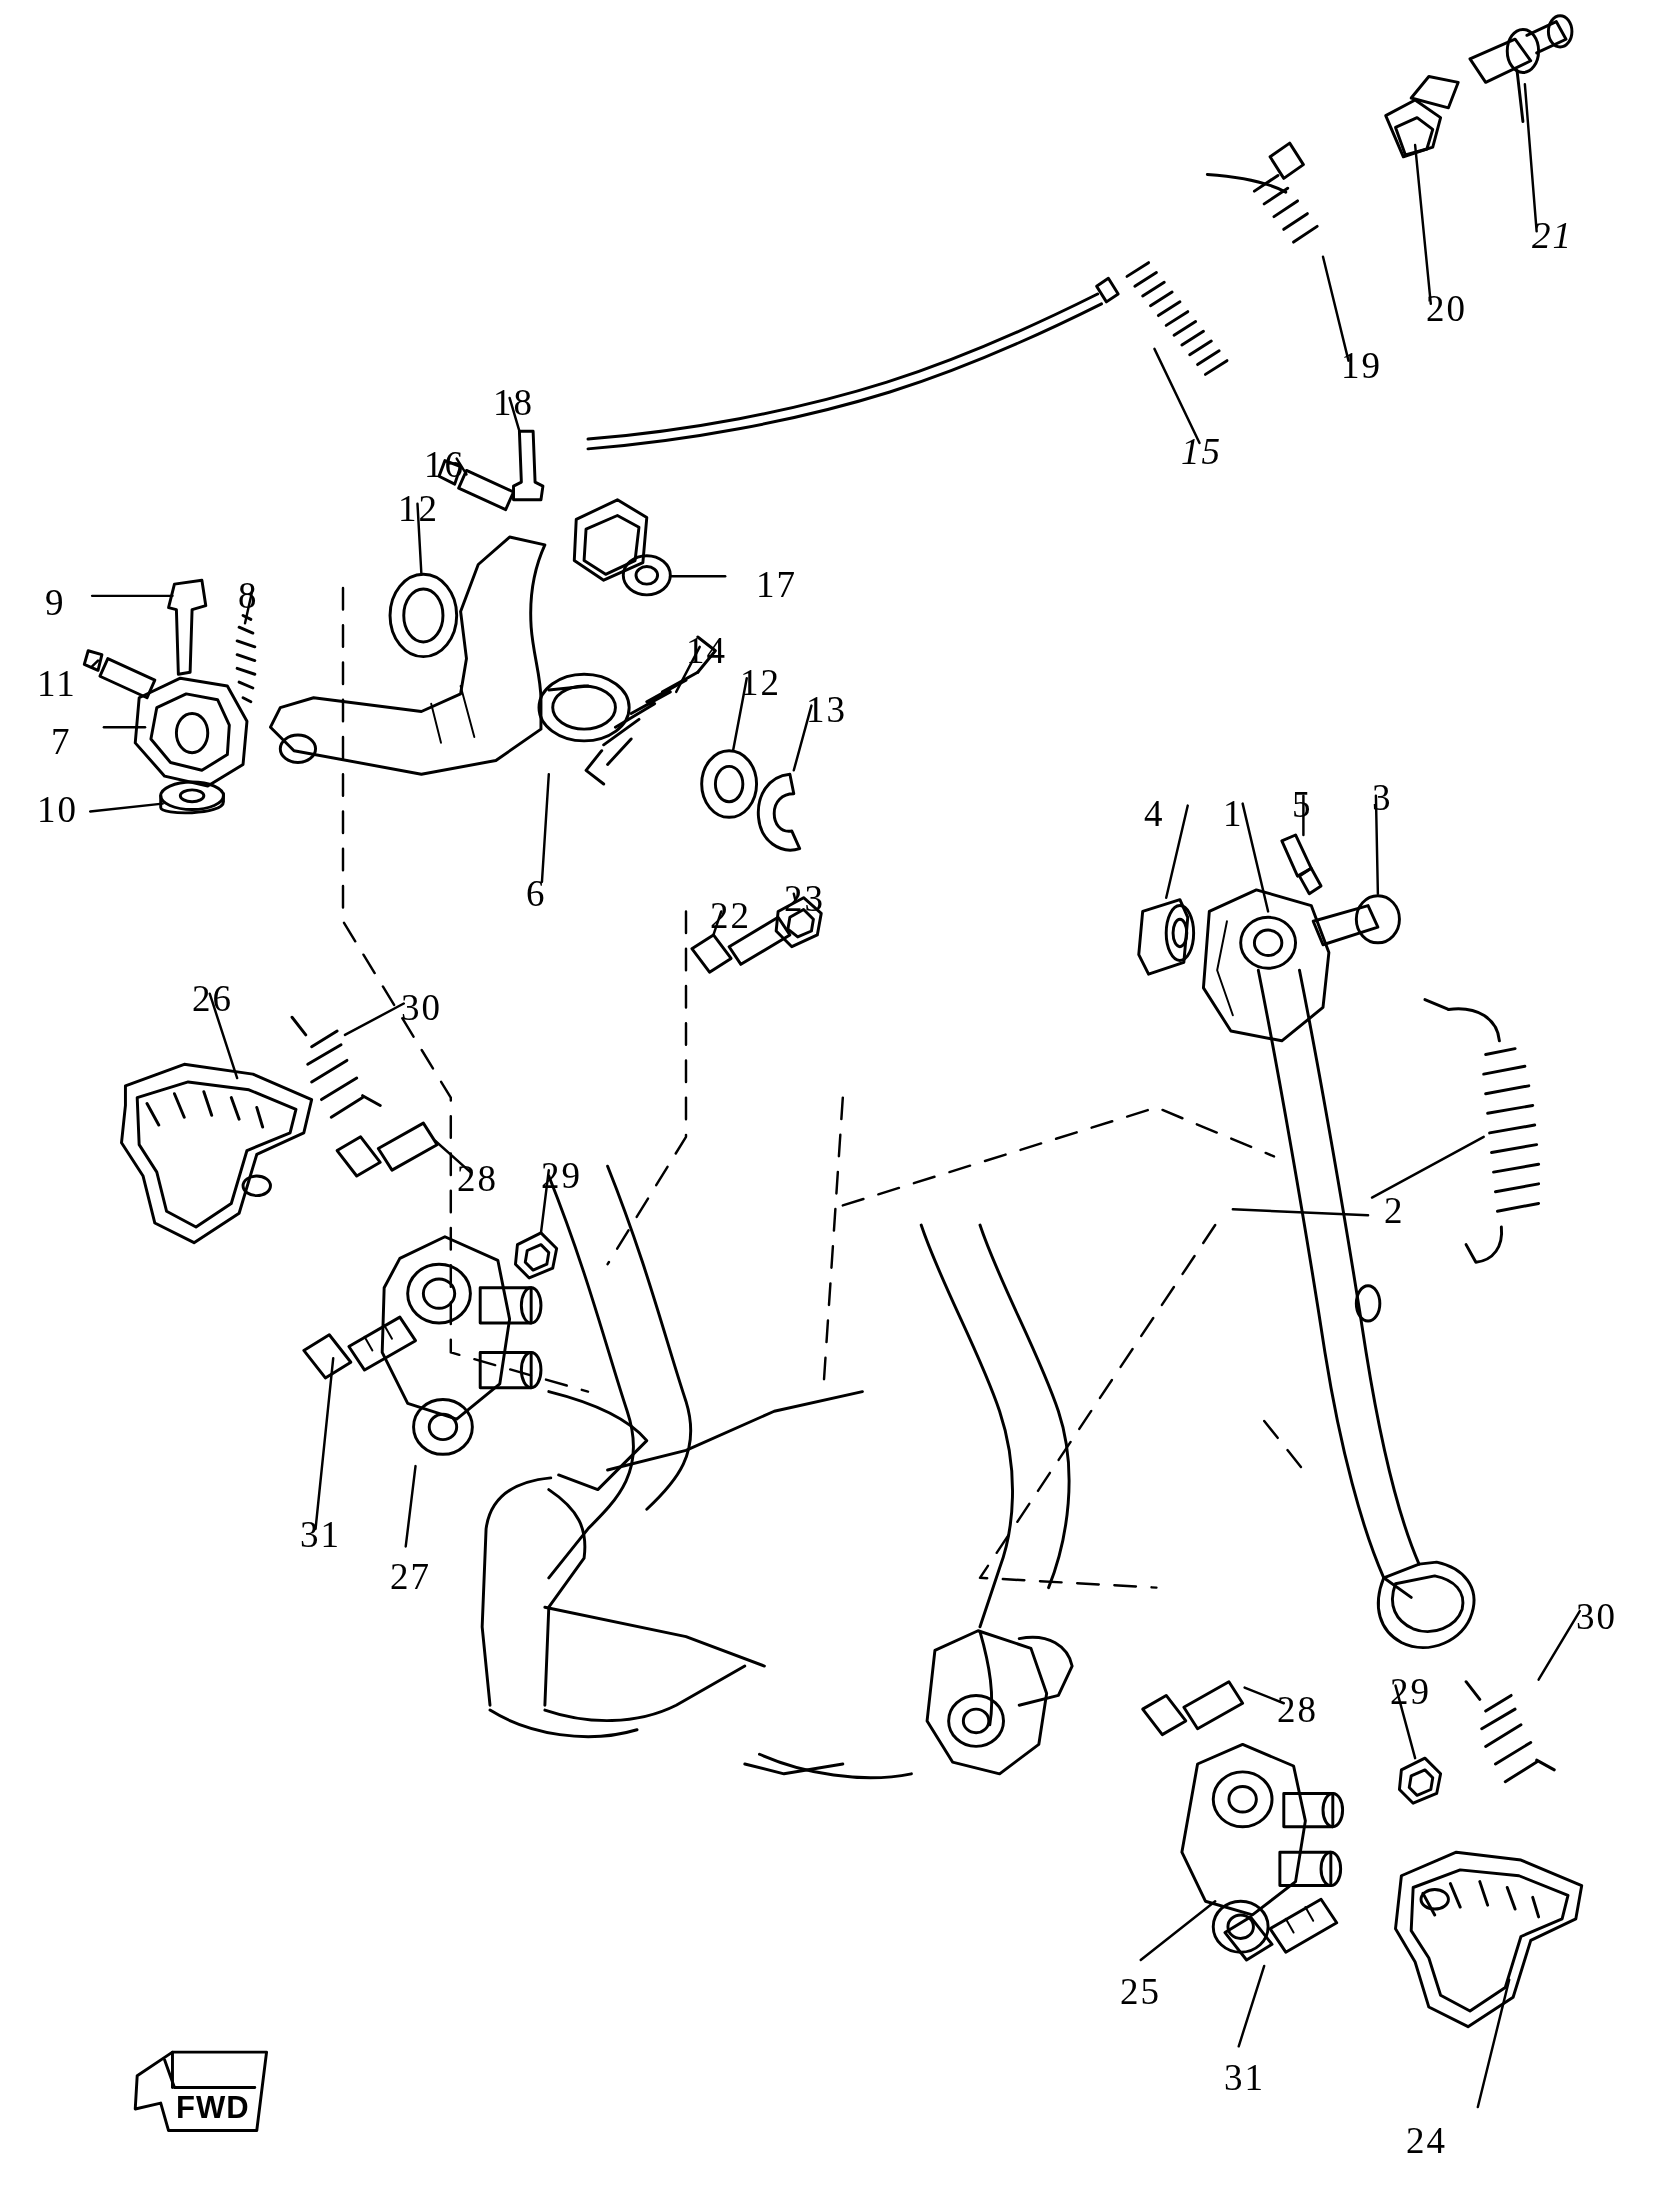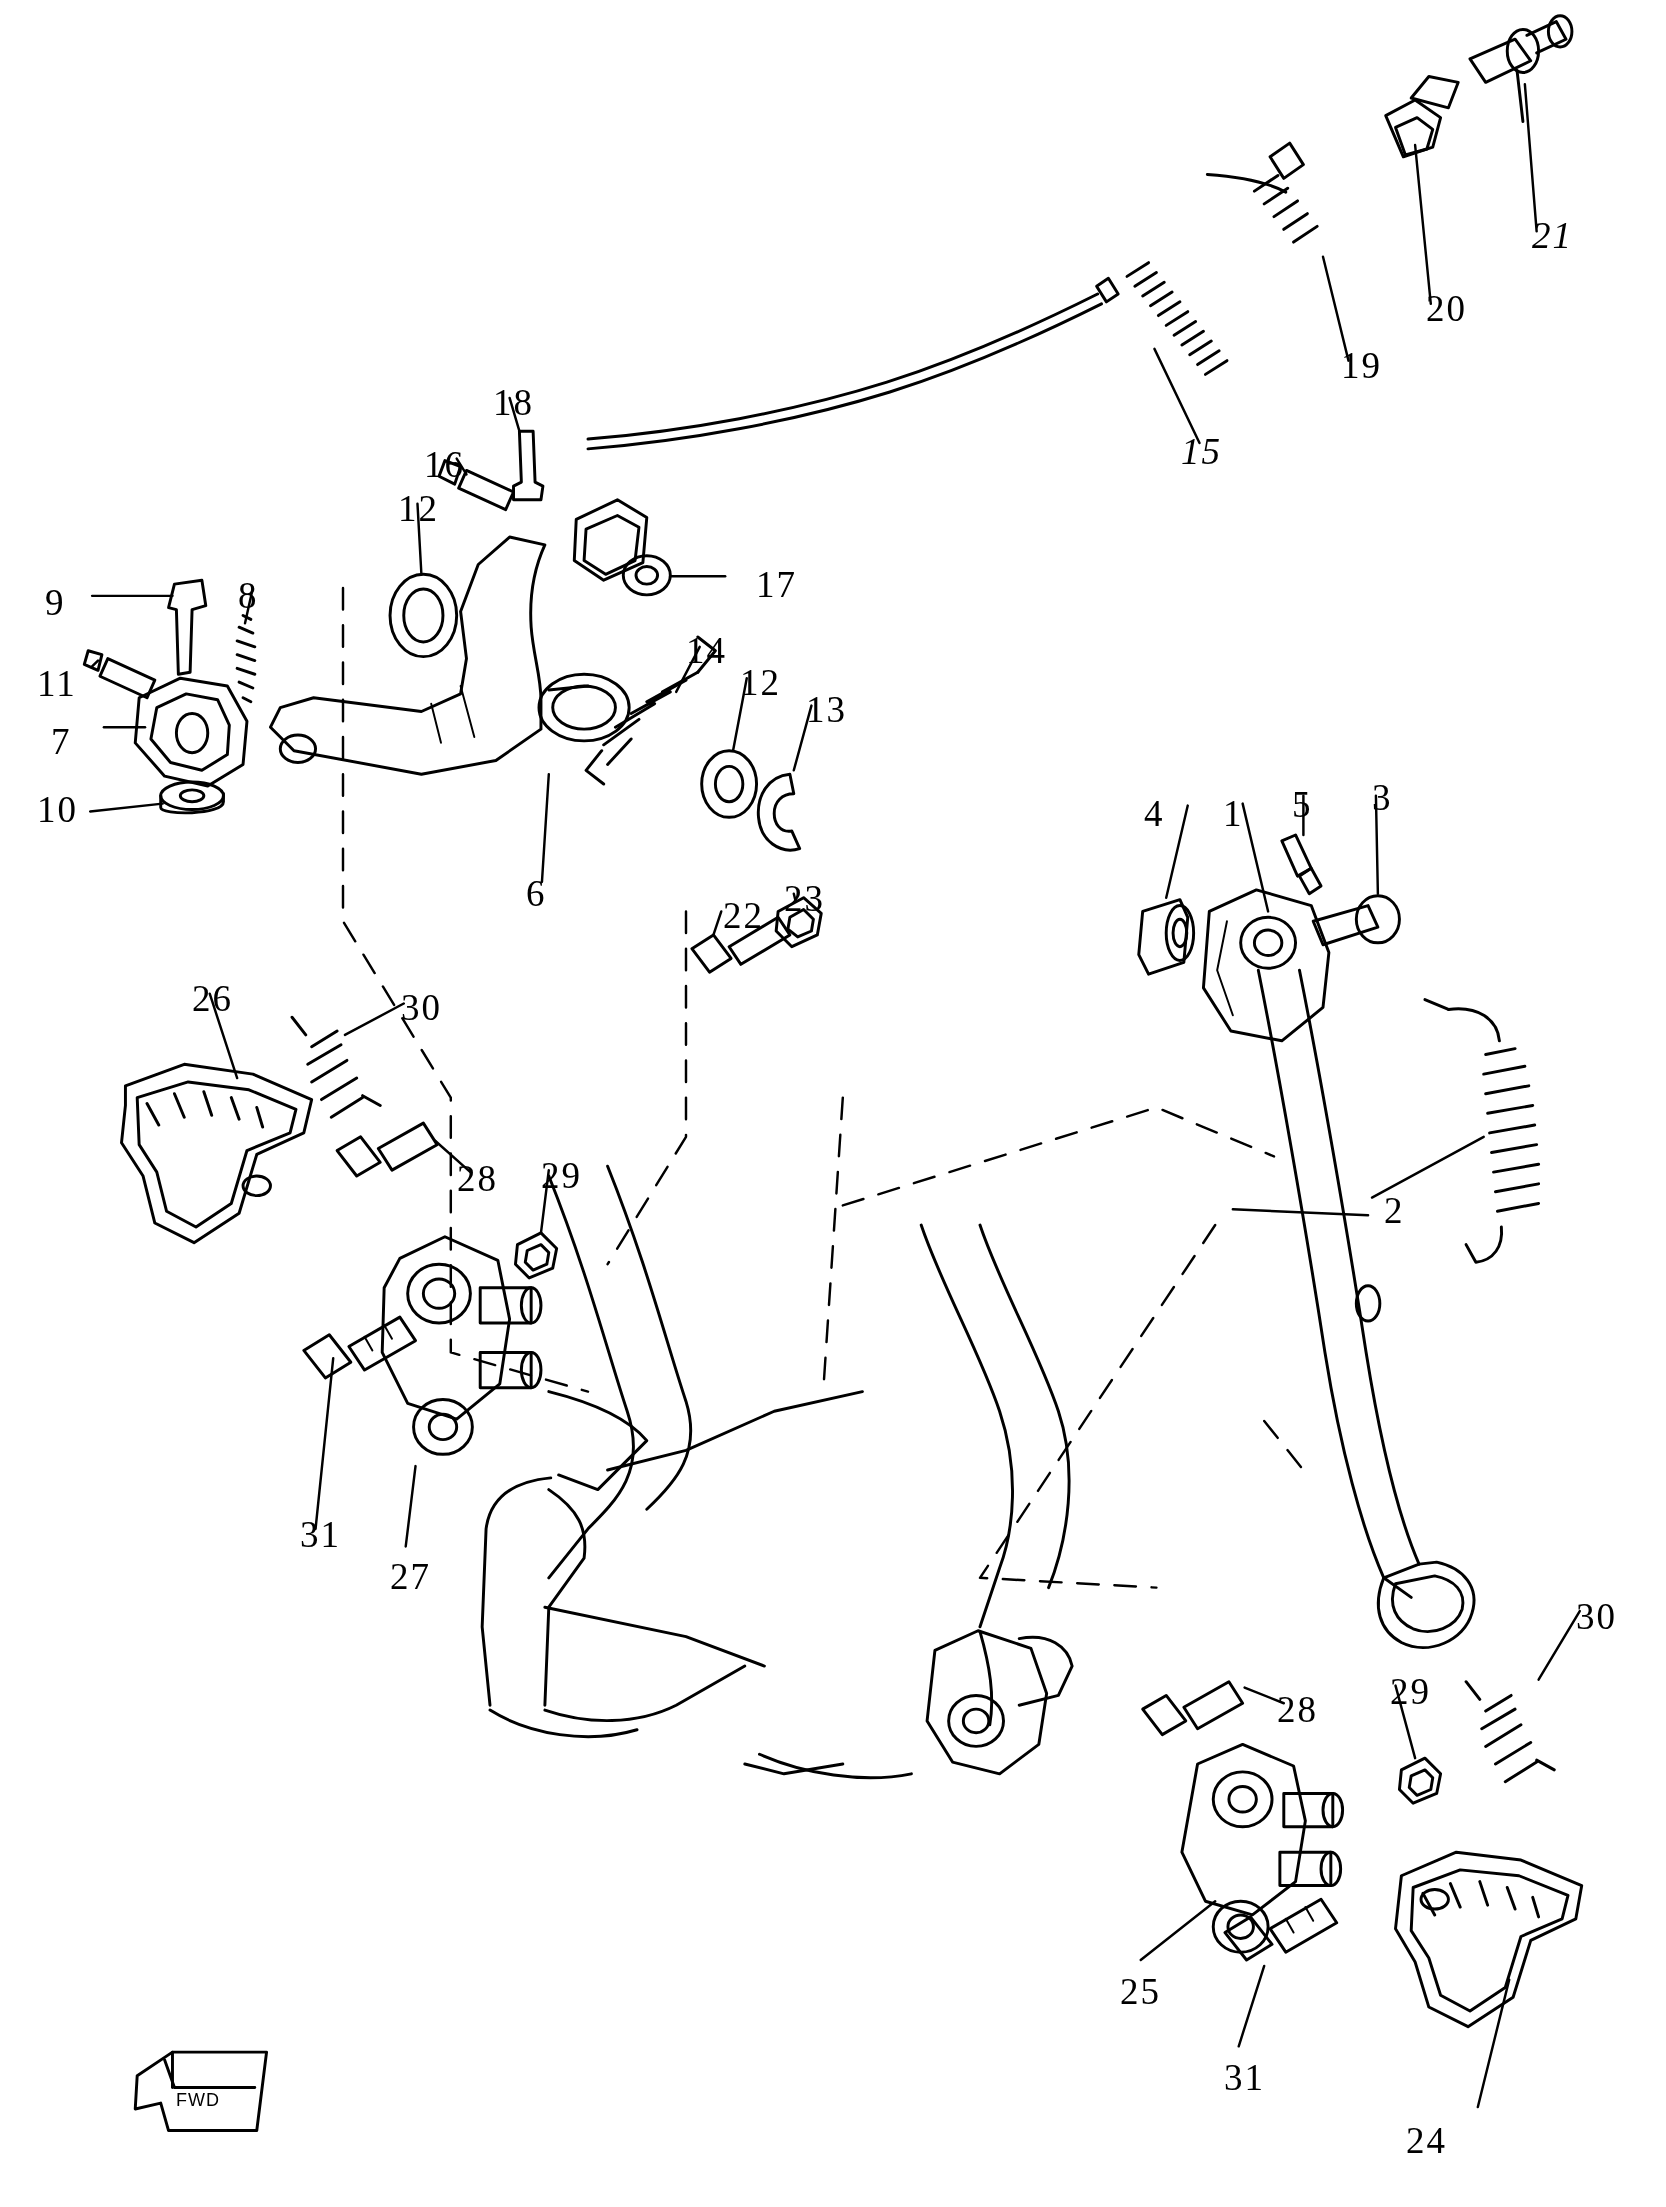--- a/index.html
+++ b/index.html
@@ -30,22 +30,22 @@
     font-size: 37px;
     font-weight: 400;
     color: #000000;
     letter-spacing: 2px;
     white-space: nowrap;
     line-height: 1;
   }
   .fwd-label {
     position: absolute;
     font-family: "Liberation Sans", sans-serif;
-    font-size: 18px;
-    font-weight: 400;
+    font-size: 31px;
+    font-weight: 700;
     letter-spacing: 1px;
     color: #000000;
   }
 </style>
 </head>
 <body>
 
 <div id="page">
 
   <svg id="diagram-svg" viewBox="0 0 1700 2252" xmlns="http://www.w3.org/2000/svg">
@@ -335,21 +335,21 @@
   <div class="callout" style="left:740px; top:664px;">12</div>
   <div class="callout" style="left:806px; top:691px;">13</div>
   <div class="callout" style="left:686px; top:632px;">14</div>
   <div class="callout" style="left:1181px; top:433px;font-style:italic;">15</div>
   <div class="callout" style="left:424px; top:446px;">16</div>
   <div class="callout" style="left:756px; top:566px;">17</div>
   <div class="callout" style="left:493px; top:384px;">18</div>
   <div class="callout" style="left:1341px; top:347px;">19</div>
   <div class="callout" style="left:1426px; top:290px;">20</div>
   <div class="callout" style="left:1532px; top:217px;font-style:italic;">21</div>
-  <div class="callout" style="left:710px; top:897px;margin-left:13px;">22</div>
+  <div class="callout" style="left:710px; top:897px;">22</div>
   <div class="callout" style="left:784px; top:880px;">23</div>
   <div class="callout" style="left:1406px; top:2122px;">24</div>
   <div class="callout" style="left:1120px; top:1973px;">25</div>
   <div class="callout" style="left:192px; top:980px;">26</div>
   <div class="callout" style="left:390px; top:1558px;">27</div>
   <div class="callout" style="left:457px; top:1160px;">28</div>
   <div class="callout" style="left:1277px; top:1691px;">28</div>
   <div class="callout" style="left:541px; top:1157px;">29</div>
   <div class="callout" style="left:1390px; top:1673px;">29</div>
   <div class="callout" style="left:401px; top:989px;">30</div>

